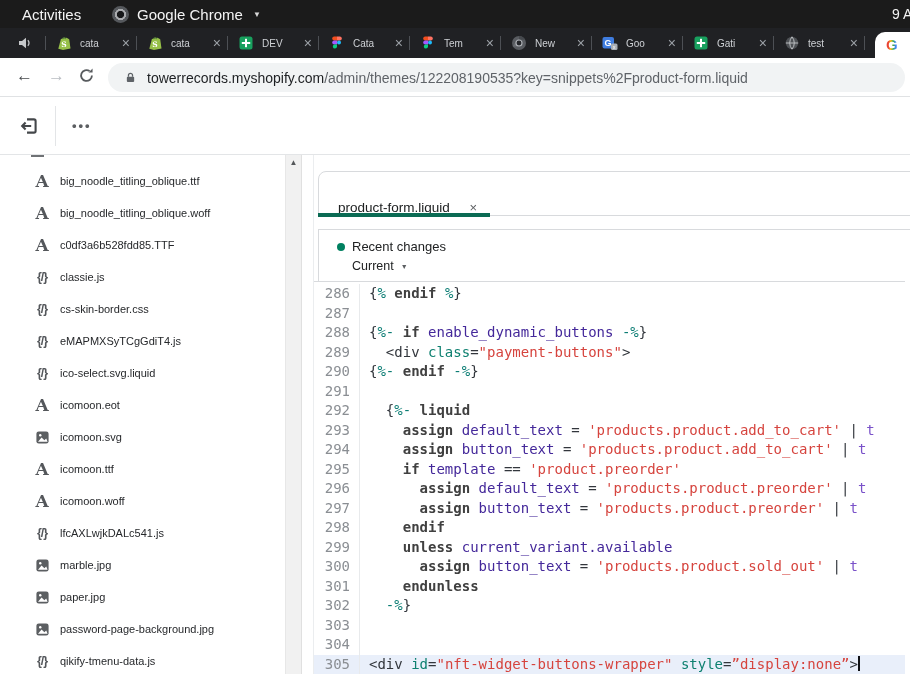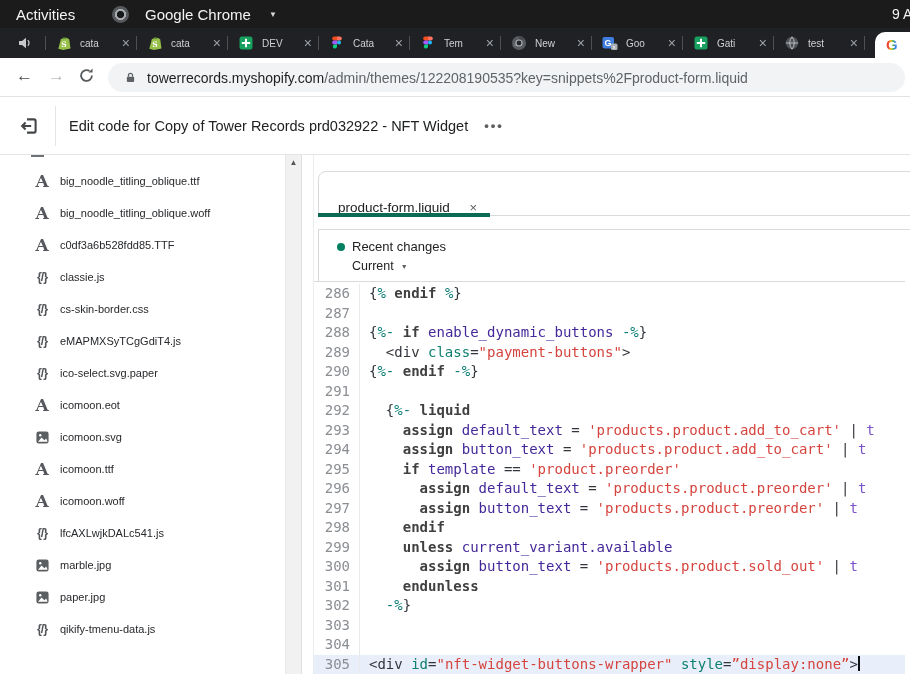--- a/index.html
+++ b/index.html
@@ -1,22 +1,22 @@
 <!DOCTYPE html>
 <html><head>
 <meta charset="utf-8">
 <style>
   html,body{margin:0;padding:0}
   body{width:910px;height:674px;overflow:hidden;position:relative;background:#fff;
        font-family:"Liberation Sans",sans-serif;-webkit-font-smoothing:antialiased}
   
   .ubar{height:28px;background:#1b1b1b;color:#f4f4f4;display:flex;align-items:center;
         font-size:15px;position:relative}
-  .ubar .activities{margin-left:16px;cursor:default}
-  .chrome-menu{position:absolute;left:112px;display:flex;align-items:center;gap:16px}
+  .ubar .activities{margin-left:22px;cursor:default}
+  .chrome-menu{position:absolute;left:112px;display:flex;align-items:center;gap:8px}
   .chrome-ball{width:17px;height:17px;border-radius:50%;
     background:radial-gradient(circle,#17181a 0 29%,#a9abae 31% 46%,#55585c 48% 100%)}
   .caret-dn{font-size:8px;color:#d8d8d8;margin-left:2px}
   .uclock{position:absolute;left:892px;white-space:nowrap;font-size:14px}
   
   .tabstrip{height:30px;background:#202124;display:flex;align-items:center;position:relative}
   .speaker{margin:0 12px 0 17px;flex:none;display:flex}
   .tsep{width:1px;height:14px;background:#4d5055;flex:none}
   .btab{width:90px;height:30px;display:flex;align-items:center;padding:0 6px 0 10px;
         box-sizing:border-box;flex:none}
@@ -253,21 +253,20 @@
 </div>
 
 <div class="sheader">
   <span class="exit">
     <svg width="22" height="22" viewBox="0 0 20 20">
         <path d="M8.2 4h6.3A1.5 1.5 0 0 1 16 5.5v9a1.5 1.5 0 0 1-1.5 1.5H8.2" fill="none" stroke="#44474a" stroke-width="1.9"></path>
         <path d="M12 10H3.8M6.9 6.9 3.8 10l3.1 3.1" fill="none" stroke="#44474a" stroke-width="1.9"></path>
       </svg>
   </span>
   <span class="hdiv"></span>
-  <span class="stitle">Edit code for Copy of Tower Records prd032922 - NFT Widget</span>
   <span class="dots">•••</span>
 </div>
 
 <div class="content">
   <div class="sidebar">
     <span class="remnant"></span>
     <div id="files">
         <div class="file">
           <span class="ficon">
             <span class="font-ic">A</span>
@@ -301,21 +300,21 @@
         <div class="file">
           <span class="ficon">
             <span class="code-ic">{/}</span>
           </span>
           <span class="fname">eMAPMXSyTCgGdiT4.js</span>
         </div>
         <div class="file">
           <span class="ficon">
             <span class="code-ic">{/}</span>
           </span>
-          <span class="fname">ico-select.svg.paper</span>
+          <span class="fname">ico-select.svg.liquid</span>
         </div>
         <div class="file">
           <span class="ficon">
             <span class="font-ic">A</span>
           </span>
           <span class="fname">icomoon.eot</span>
         </div>
         <div class="file">
           <span class="ficon">
             <svg width="15" height="15" viewBox="0 0 16 16">
@@ -356,20 +355,30 @@
         </div>
         <div class="file">
           <span class="ficon">
             <svg width="15" height="15" viewBox="0 0 16 16">
               <rect x="1.5" y="1.5" width="13" height="13" rx="2.5" fill="#5c5f62"></rect>
               <circle cx="5.6" cy="5.6" r="1.3" fill="#fff"></circle>
               <path d="M3.2 12.4 7 8l3 3 2-2 1.4 3.4z" fill="#fff"></path>
             </svg>
           </span>
           <span class="fname">paper.jpg</span>
+        </div>
+        <div class="file">
+          <span class="ficon">
+            <svg width="15" height="15" viewBox="0 0 16 16">
+              <rect x="1.5" y="1.5" width="13" height="13" rx="2.5" fill="#5c5f62"></rect>
+              <circle cx="5.6" cy="5.6" r="1.3" fill="#fff"></circle>
+              <path d="M3.2 12.4 7 8l3 3 2-2 1.4 3.4z" fill="#fff"></path>
+            </svg>
+          </span>
+          <span class="fname">password-page-background.jpg</span>
         </div>
         <div class="file">
           <span class="ficon">
             <span class="code-ic">{/}</span>
           </span>
           <span class="fname">qikify-tmenu-data.js</span>
         </div>
       </div>
   </div>
   <div class="sscroll">

